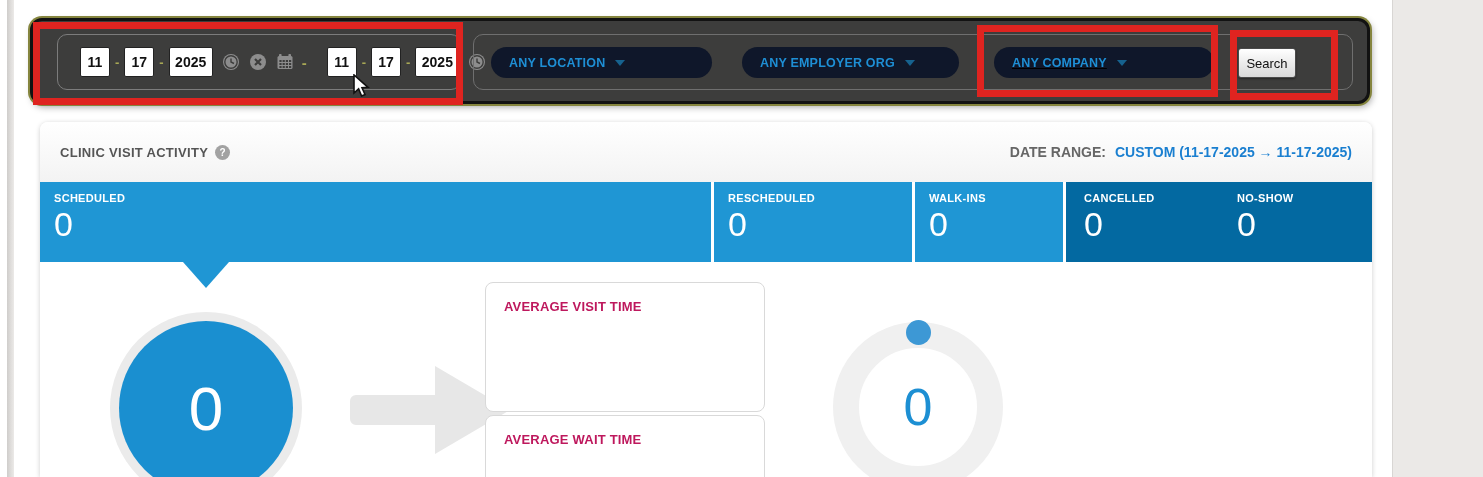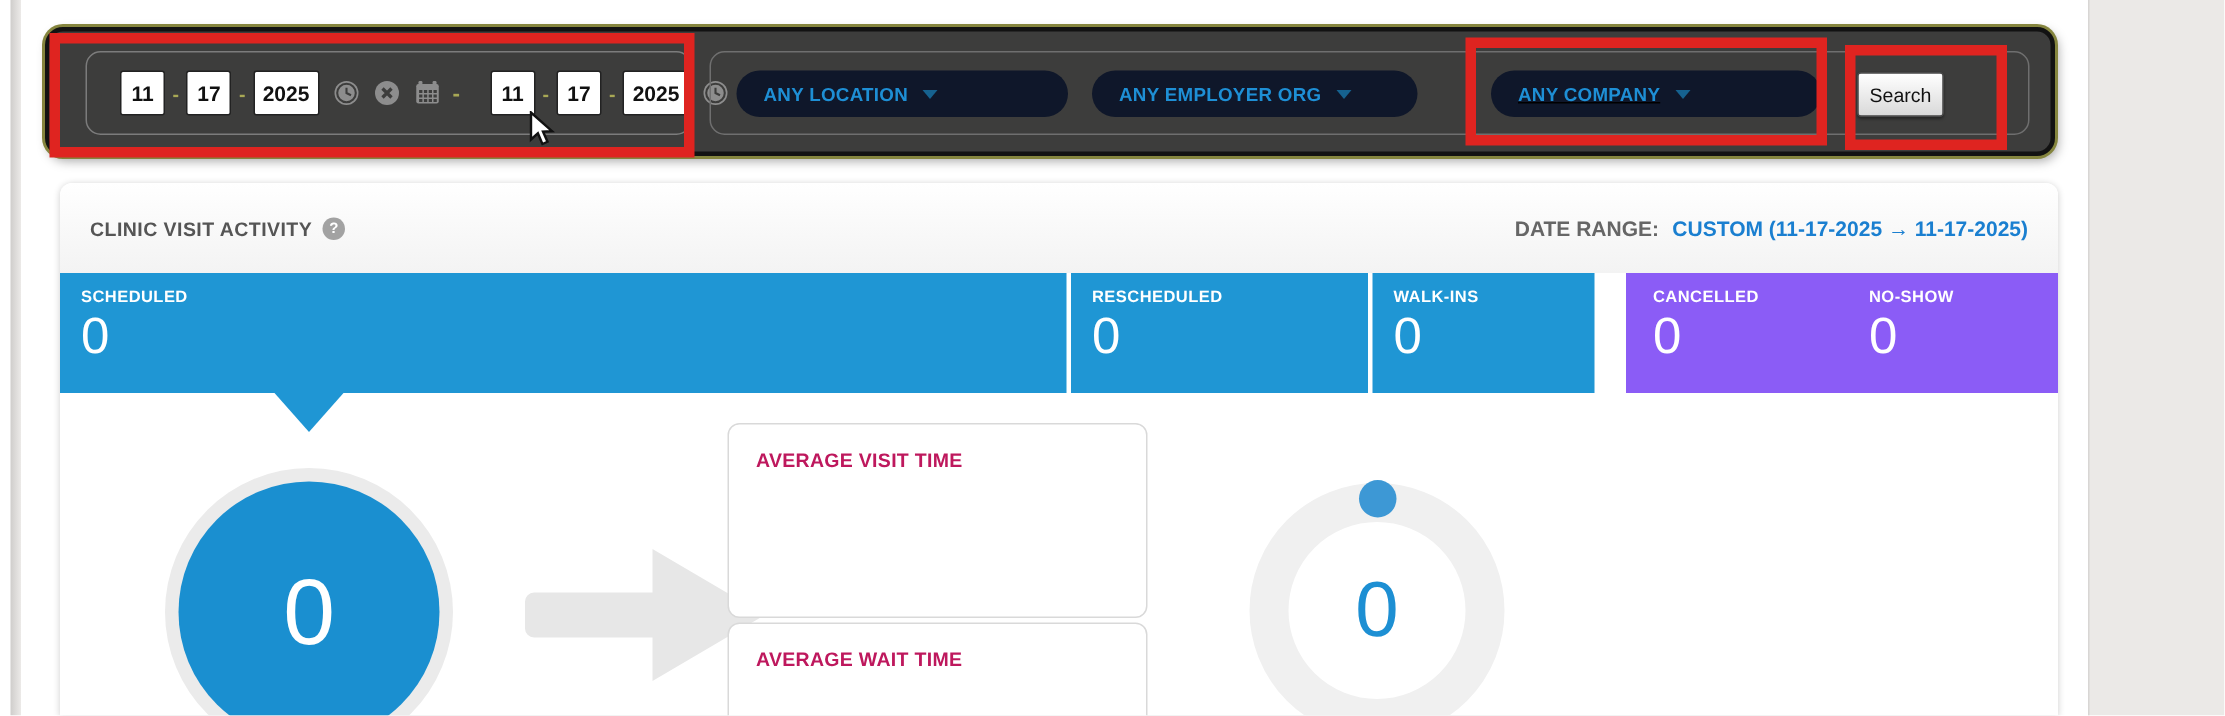--- a/index.html
+++ b/index.html
@@ -30,21 +30,21 @@
   .group-sep { color:#a8a855; font-weight:bold; font-size:15px; margin:0 8px; }
   .tb-icon { width:18px; height:18px; margin-left:5px; flex:0 0 auto; }
 
   .pill { position:absolute; top:12px; height:31px; background:#0f172a; border-radius:16px;
           display:flex; align-items:center; 
           padding:0 14px 0 18px; cursor:pointer; }
   .pill-label { color:#1e8fd5; font-size:12.5px; font-weight:bold; letter-spacing:.2px; }
   .caret { width:0; height:0; border-left:5px solid transparent; border-right:5px solid transparent;
            border-top:6px solid #16628f; margin-left:10px; }
   .pill-location { left:17px;  width:221px; }
-  .pill-employer { left:254px; width:217px; }
+  .pill-employer { left:268px; width:217px; }
   .pill-company  { left:520px; width:220px;text-decoration:underline; }
 
   .search-btn { position:absolute; left:764px; top:13px; width:58px; height:30px;
                 background:linear-gradient(#ffffff,#d9d9d9); border:1px solid #4a4a4a;
                 border-radius:3px; font-size:13px; color:#111;
                 font-family:"Liberation Sans", sans-serif; cursor:pointer;
                 box-shadow:0 1px 2px rgba(0,0,0,.4); }
 
   
   .anno { position:absolute; border:7px solid #df2420; background:transparent; z-index:50; }
@@ -65,21 +65,21 @@
   .panel-title { font-size:13px; font-weight:bold; color:#555; letter-spacing:.3px; }
   .help-badge { width:15px; height:15px; border-radius:50%; background:#a2a2a2; color:#fff;
                 font-size:10px; font-weight:bold; display:flex; align-items:center;
                 justify-content:center; cursor:pointer; }
   .range-wrap { font-size:14px; font-weight:bold; color:#666; }
   .range-value { color:#1a7fd0; margin-left:5px; cursor:pointer; }
 
   .tiles { display:flex; gap:3px; height:80px; background:#ffffff; }
   .tile { color:#fff; padding:10px 0 0 14px; }
   .tile-blue { background:#1f96d4; }
-  .tile-red  { background:#8b5cf6;margin-left:18px; }
+  .tile-red  { background:#0369a1; }
   .t-sched { width:671px; }
   .t-resch { width:198px; }
   .t-walk  { width:148px; }
   .t-redblock { flex:1; display:flex; padding:0; }
   .t-half { width:50%; padding:10px 0 0 18px; }
   .tile-label { font-size:11px; font-weight:600; letter-spacing:.3px; }
   .tile-value { font-size:34px; font-weight:400; margin-top:3px; line-height:1; }
 
   .panel-body { position:relative; height:215px; }
   .pointer-tri { position:absolute; left:143px; top:0; width:0; height:0;

